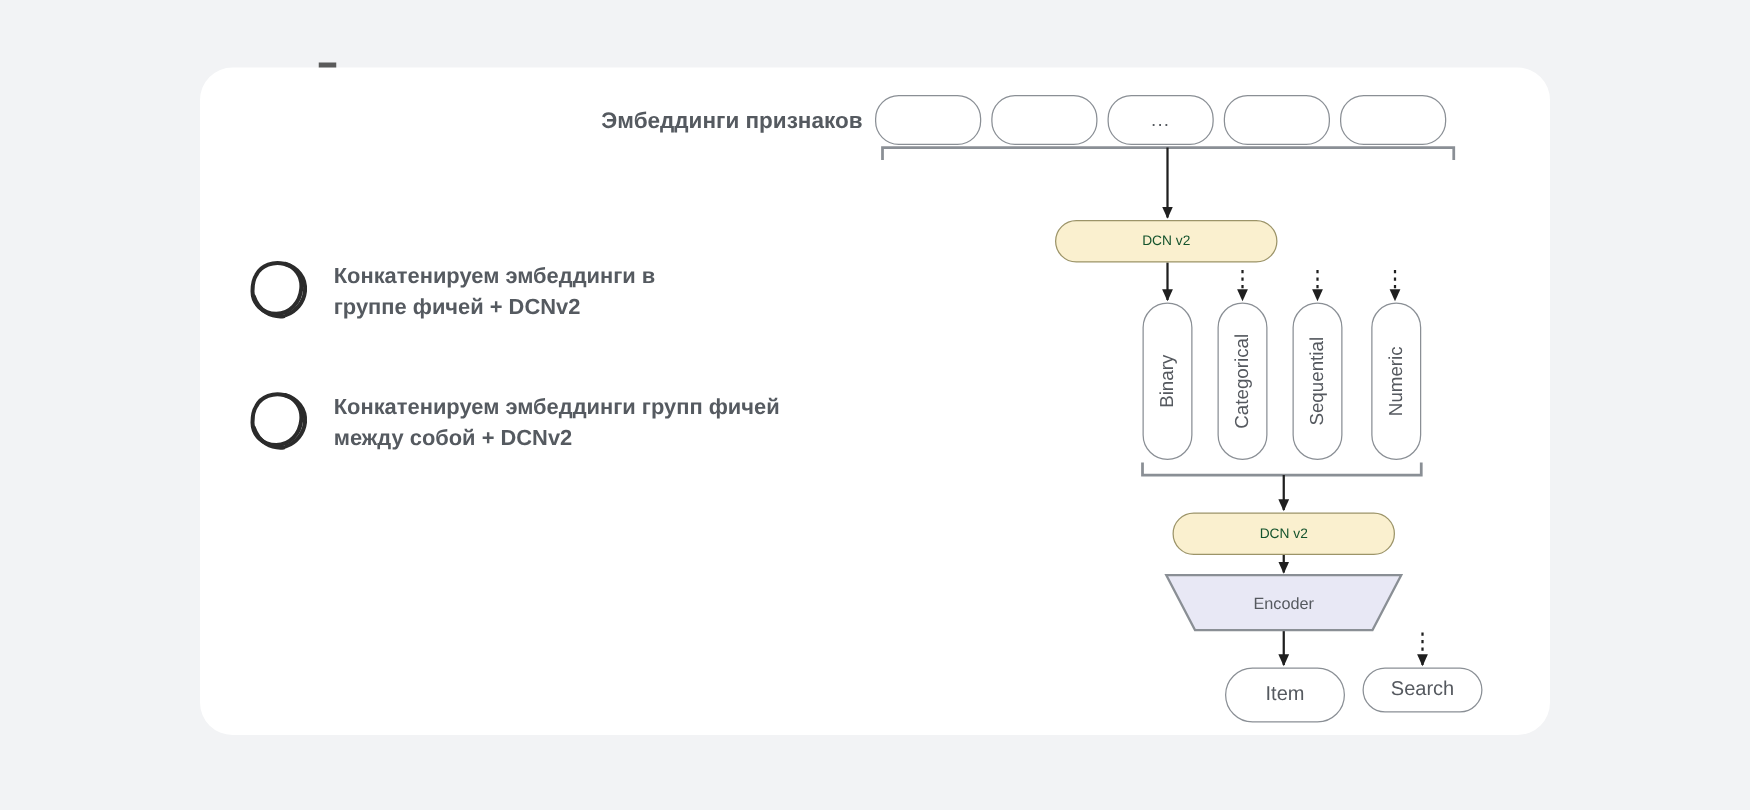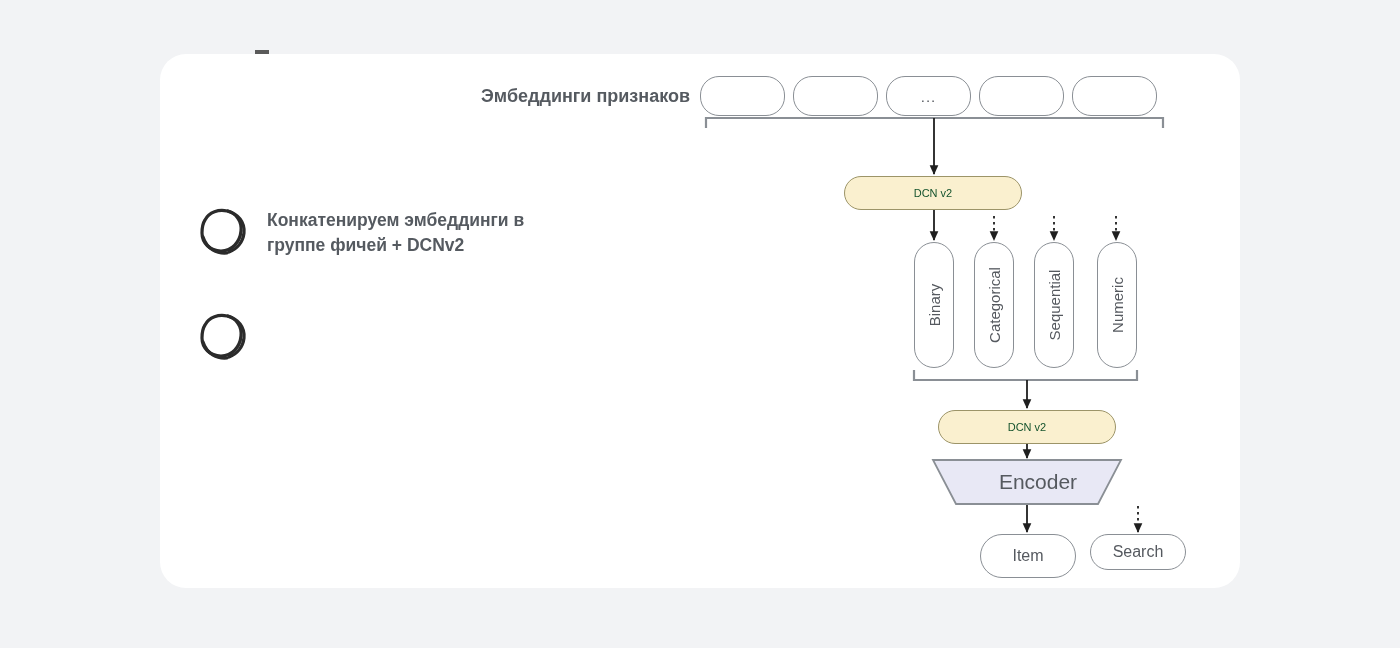--- a/index.html
+++ b/index.html
@@ -145,28 +145,28 @@
 
   .encoder {
     position: absolute;
     left: 773px;
     top: 406px;
     width: 188px;
     height: 44px;
   }
   .encoder .enc-text {
     position: absolute;
-    left: 11px;
+    left: 0;
     top: 0;
     width: 188px;
     height: 44px;
     display: flex;
     align-items: center;
     justify-content: center;
-    font-size: 21px;
+    font-size: 13px;
     color: #55595f;
   }
 
   .term {
     background: #ffffff;
     border: 1.6px solid #8a8f95;
     color: #55595f;
     font-size: 16px;
   }
   .term-item { left: 820px; top: 480px; width: 96px; height: 44px; }
@@ -204,20 +204,22 @@
 
     <div class="bullet">
       <span class="bullet-icon">
         <svg viewBox="0 0 56 52" width="56" height="52">
           <path d="M10,14 C14,6 24,3 32,5 C41,7 47,15 46,25 C45,36 37,45 26,45
                    C15,45 7,37 7,27 C7,22 8,17 10,14 Z" fill="none" stroke="#2b2b2b" stroke-width="3.2" stroke-linejoin="round"></path>
           <path d="M33,5 C43,8 50,16 49,27 C48,36 42,43 34,46" fill="none" stroke="#2b2b2b" stroke-width="3.2" stroke-linecap="round"></path>
           <path d="M8,31 C12,43 22,48 32,47" fill="none" stroke="#2b2b2b" stroke-width="3.2" stroke-linecap="round"></path>
         </svg>
       </span>
+      <div class="bullet-text">Конкатенируем эмбеддинги групп фичей
+между собой + DCNv2</div>
     </div>
 
 
   </div>
 
   <div class="diagram">
 
     <svg class="wires">
       <defs>
         <marker id="arrow" viewBox="0 0 10 10" refX="8" refY="5" markerWidth="6" markerHeight="6" orient="auto-start-reverse">

